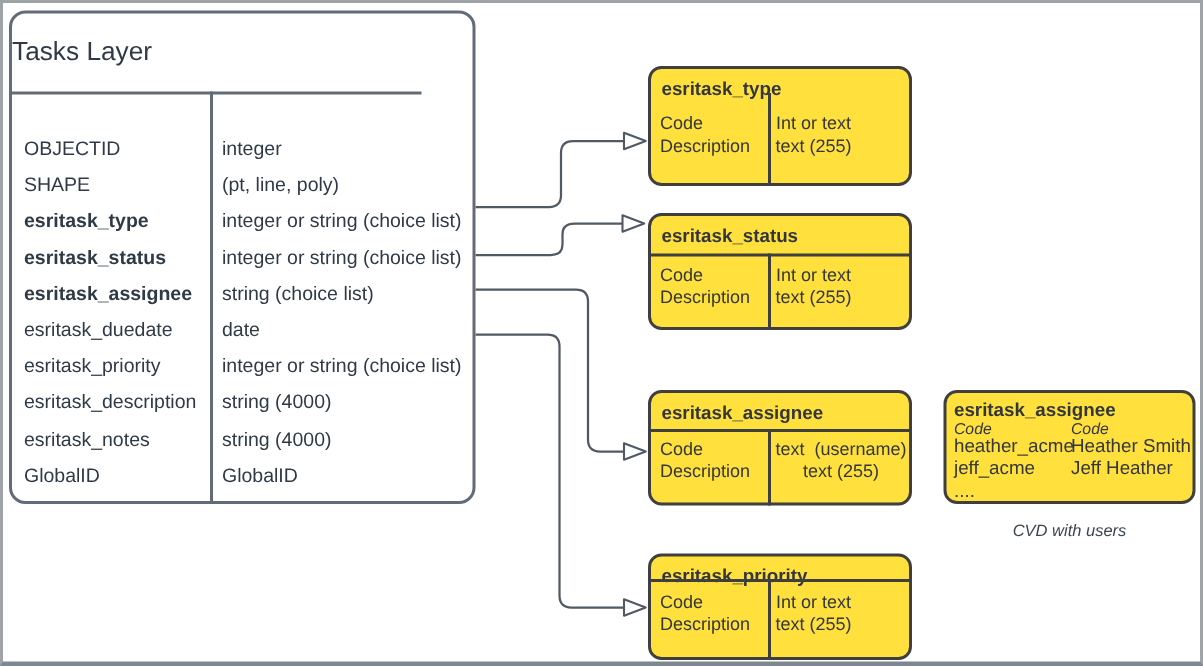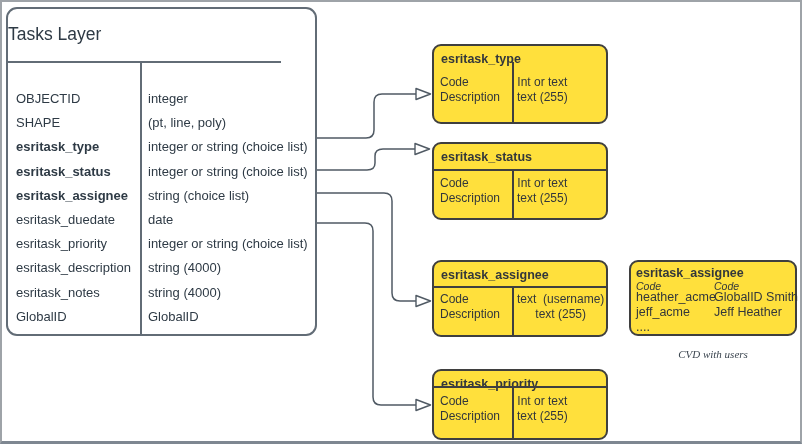--- a/index.html
+++ b/index.html
@@ -71,21 +71,21 @@
     background:#FFE03C;color:#33373B;
   }
   .detailbox .btitle{position:absolute;left:5px;top:4px;font-weight:bold;font-size:12.5px;}
   .detailbox .dheads{position:absolute;left:5px;top:18px;width:155px;font-size:10.5px;font-style:italic;display:flex;}
   .detailbox .dheads span:first-child{width:78px;flex:0 0 78px;}
   .detailbox .drows{position:absolute;left:5px;top:28px;width:158px;font-size:12.5px;line-height:15px;}
   .detailbox .drow{display:flex;white-space:pre;align-items:flex-end;}
   .detailbox .drow span:first-child{width:78px;flex:0 0 78px;}
   .caption{
     position:absolute;left:627px;top:346px;width:168px;
-    text-align:center;font-size:11px;font-style:italic;color:#3C4650;font-family:Liberation Serif, serif;
+    text-align:center;font-size:11px;font-style:italic;color:#3C4650;
   }
   
   .wires{position:absolute;left:0;top:0;pointer-events:none;}
   .wires path{fill:none;stroke:#505A64;stroke-width:1.5;}
   .wires polygon{fill:#ffffff;stroke:#505A64;stroke-width:1.4;stroke-linejoin:round;}
 </style>
 </head>
 <body>
 
 <div class="canvas">
@@ -188,20 +188,20 @@
     </div>
   </div>
 
   <div class="detailbox">
     <div class="btitle">esritask_assignee</div>
     <div class="dheads">
       <span>Code</span>
       <span>Code</span>
     </div>
     <div class="drows">
-      <div class="drow"><span>heather_acme</span><span>GlobalID Smith</span></div>
+      <div class="drow"><span>heather_acme</span><span>Heather Smith</span></div>
       <div class="drow"><span>jeff_acme</span><span>Jeff Heather</span></div>
       <div class="drow"><span>....</span><span></span></div>
     </div>
   </div>
   <div class="caption">CVD with users</div>
 
 </div>
 
 </body></html>

